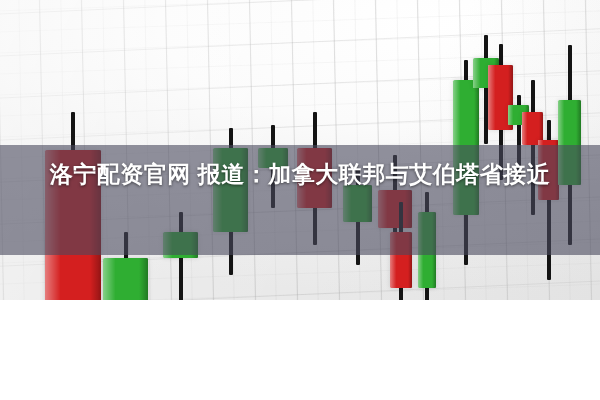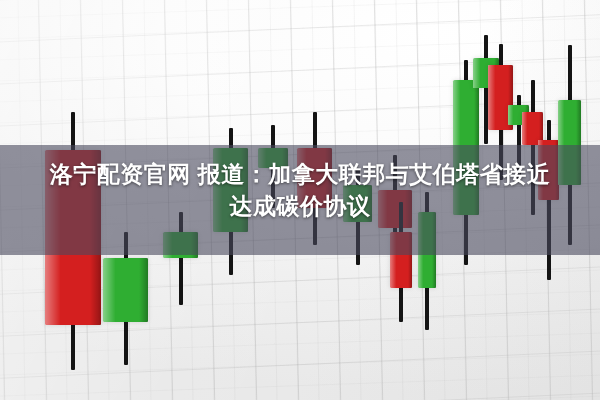--- a/index.html
+++ b/index.html
@@ -4,21 +4,21 @@
 <title>Candlestick Chart</title>
 <style>
   html, body {
     margin: 0;
     padding: 0;
     background: #ffffff;
   }
   #stage {
     position: relative;
     width: 600px;
-    height: 400px;
+    height: 300px;
     overflow: hidden;
     font-family: "Liberation Sans", sans-serif;
     background: #f2f2f2;
   }
 
   
   .bg-base {
     position: absolute;
     inset: 0;
     background:
@@ -163,16 +163,15 @@
       <div class="candle"></div>
       <div class="wick" style="left: 567.5px; top: 45px; width: 4px; height: 200px;"></div>
       <div class="body" style="left: 558px; top: 100px; width: 23px; height: 85px; background: rgb(47, 174, 50);"></div>
       <div class="candle"></div>
     </div>
 
   <div class="overlay-band" id="band" style="top: 145px; height: 110px; background: rgba(74, 74, 94, 0.6);"></div>
 
   <div class="overlay-text" id="otext" style="top: 159px; color: rgb(255, 255, 255);">
     <div>洛宁配资官网 报道：加拿大联邦与艾伯塔省接近</div>
-    <div>达成碳价协议</div>
   </div>
 
 </div>
 
 </body></html>

